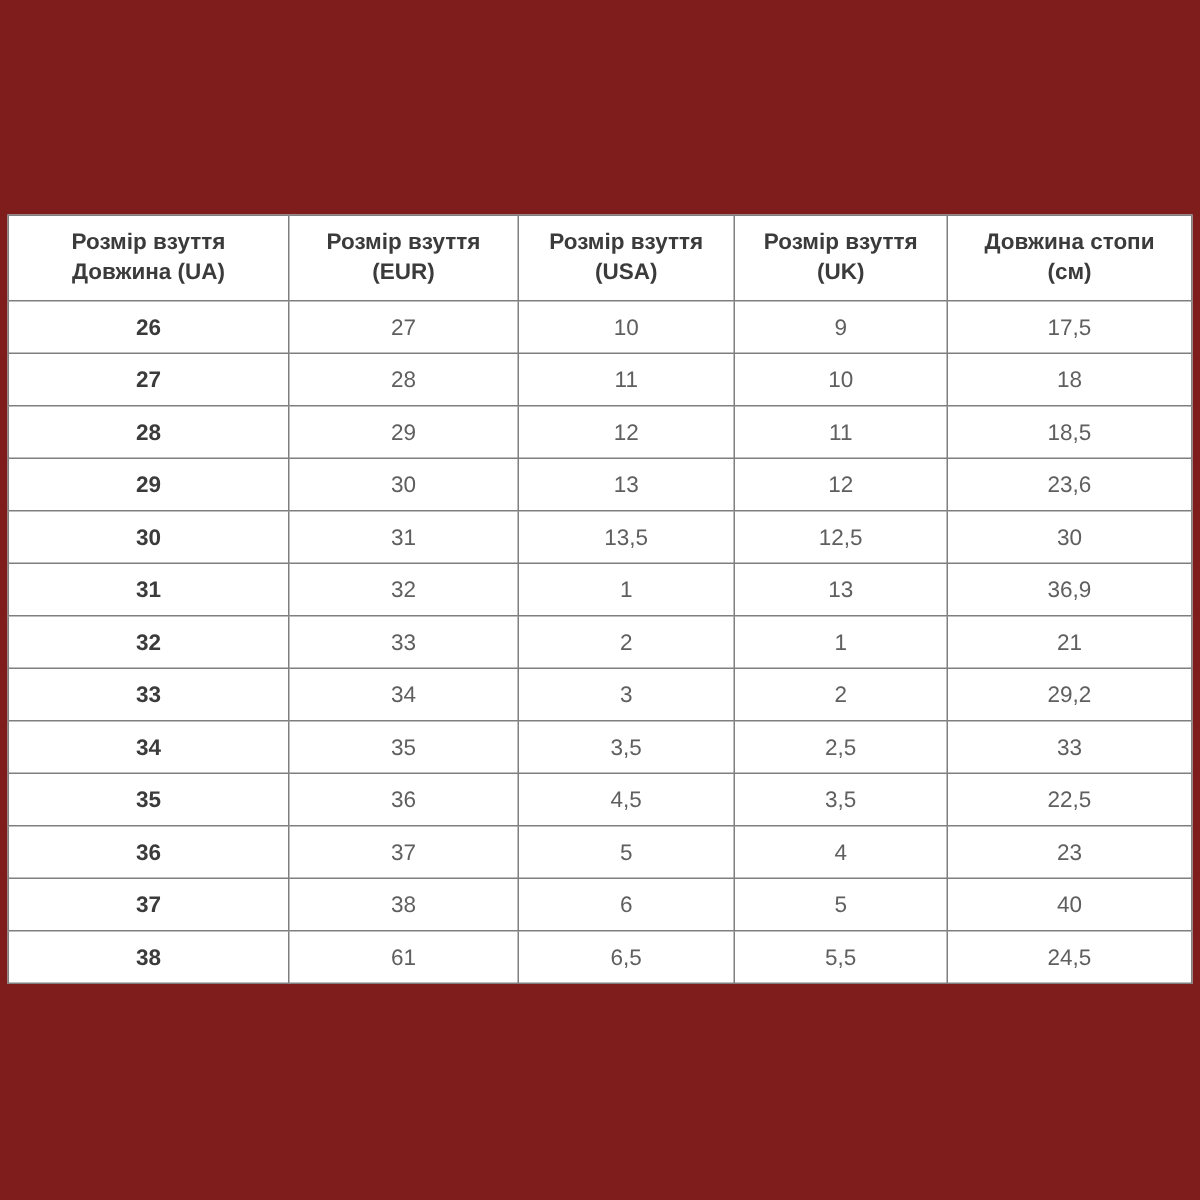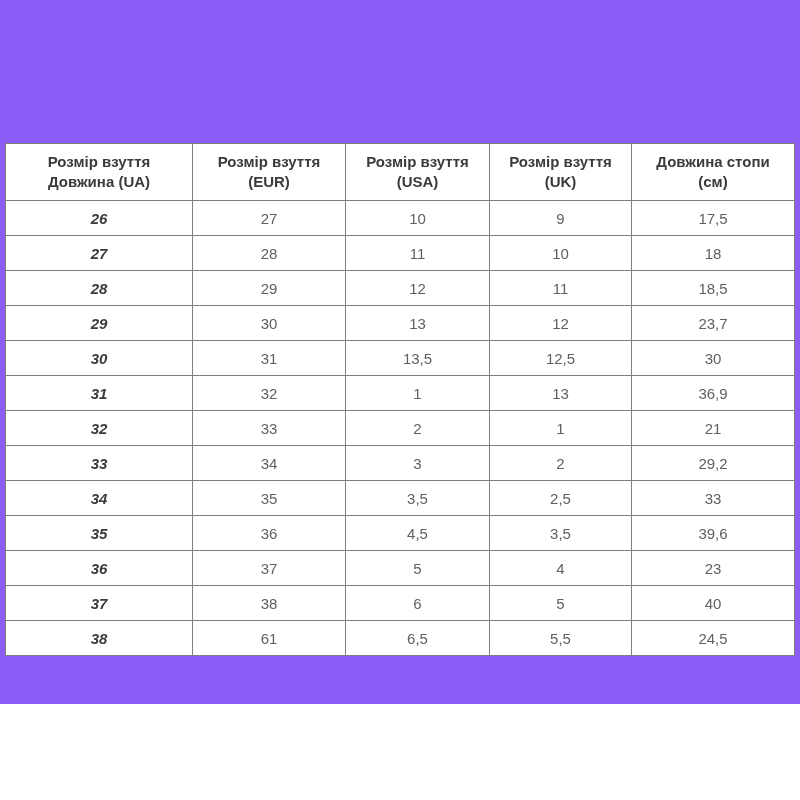--- a/index.html
+++ b/index.html
@@ -6,22 +6,22 @@
     margin: 0;
     padding: 0;
     background: #ffffff;
     width: 800px;
     height: 800px;
     font-family: "Liberation Sans", sans-serif;
   }
   .page {
     position: relative;
     width: 800px;
-    height: 704px;
-    background: #8b5cf6;
+    height: 800px;
+    background: #7f1d1d;
     overflow: hidden;
   }
   table.size-table {
     position: absolute;
     left: 5px;
     top: 143px;
     width: 789px;
     height: 513px;
     border-collapse: collapse;
     table-layout: fixed;
@@ -45,21 +45,20 @@
     line-height: 1.35;
   }
   table.size-table td {
     font-size: 15px;
     font-weight: normal;
     color: #5f5f5f;
   }
   table.size-table td.ua {
     font-weight: bold;
     color: #3b3b3b;
-    font-style: italic;
   }
   col.c1 { width: 187px; }
   col.c2 { width: 153px; }
   col.c3 { width: 144px; }
   col.c4 { width: 142px; }
   col.c5 { width: 163px; }
 </style>
 </head>
 <body>
 
@@ -101,21 +100,21 @@
           <td>29</td>
           <td>12</td>
           <td>11</td>
           <td>18,5</td>
         </tr>
         <tr>
           <td class="ua">29</td>
           <td>30</td>
           <td>13</td>
           <td>12</td>
-          <td>23,7</td>
+          <td>23,6</td>
         </tr>
         <tr>
           <td class="ua">30</td>
           <td>31</td>
           <td>13,5</td>
           <td>12,5</td>
           <td>30</td>
         </tr>
         <tr>
           <td class="ua">31</td>
@@ -143,21 +142,21 @@
           <td>35</td>
           <td>3,5</td>
           <td>2,5</td>
           <td>33</td>
         </tr>
         <tr>
           <td class="ua">35</td>
           <td>36</td>
           <td>4,5</td>
           <td>3,5</td>
-          <td>39,6</td>
+          <td>22,5</td>
         </tr>
         <tr>
           <td class="ua">36</td>
           <td>37</td>
           <td>5</td>
           <td>4</td>
           <td>23</td>
         </tr>
         <tr>
           <td class="ua">37</td>

